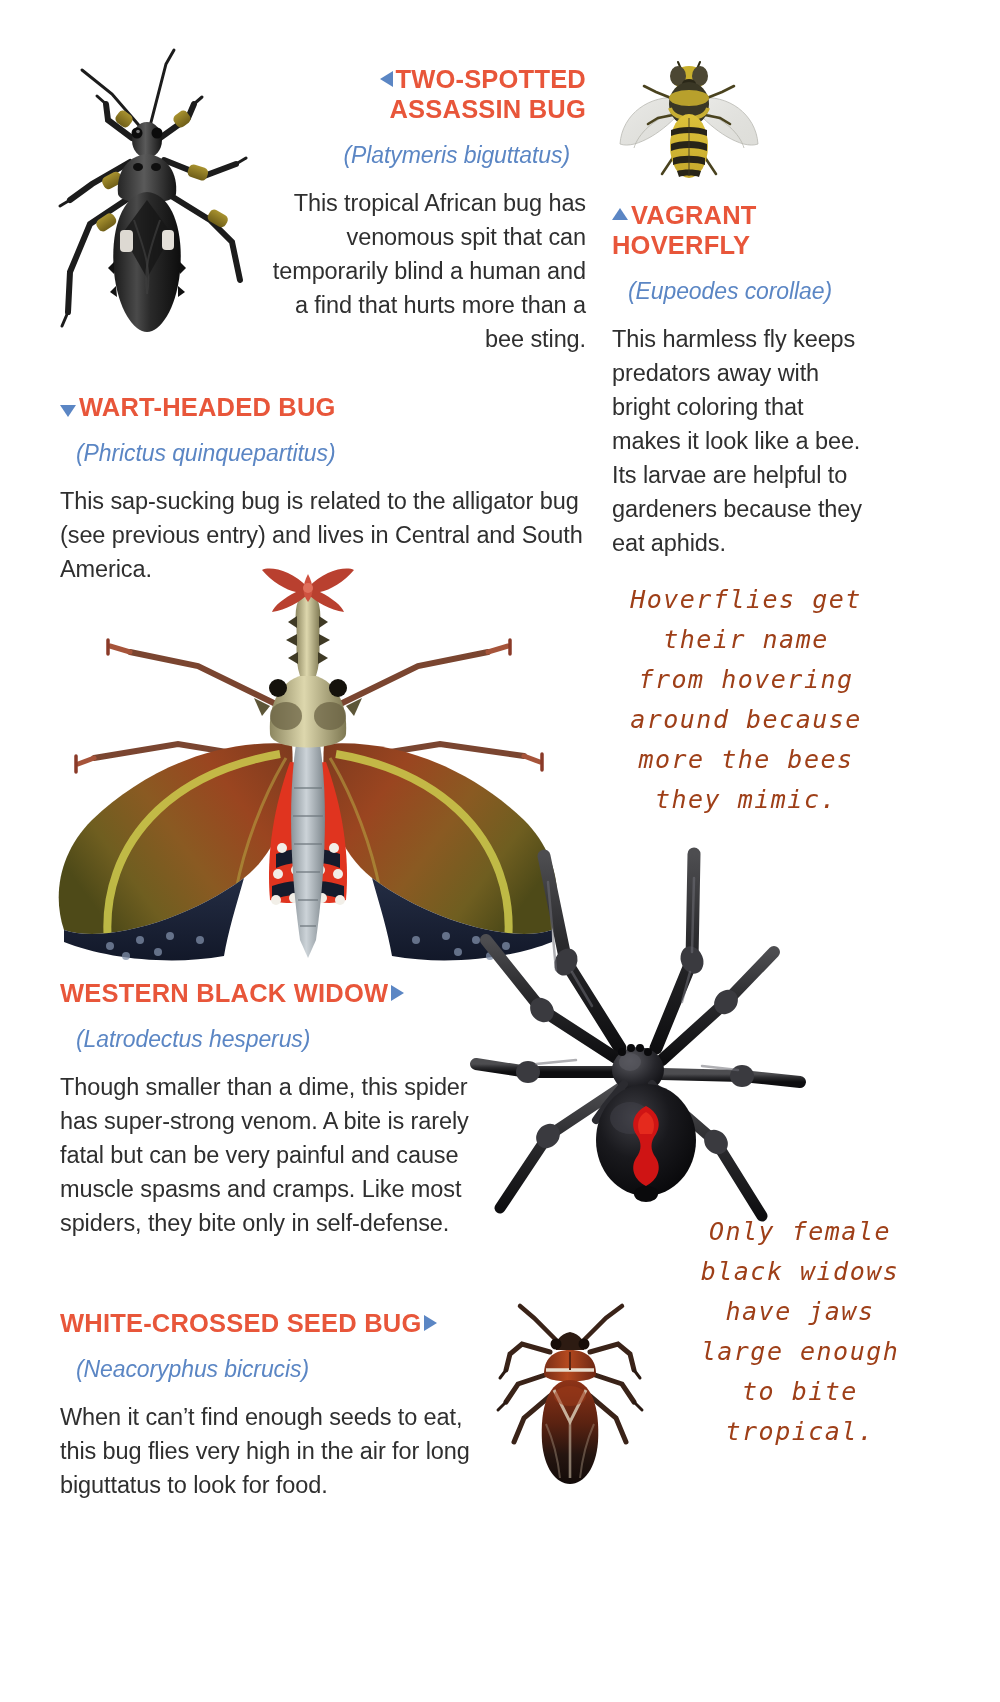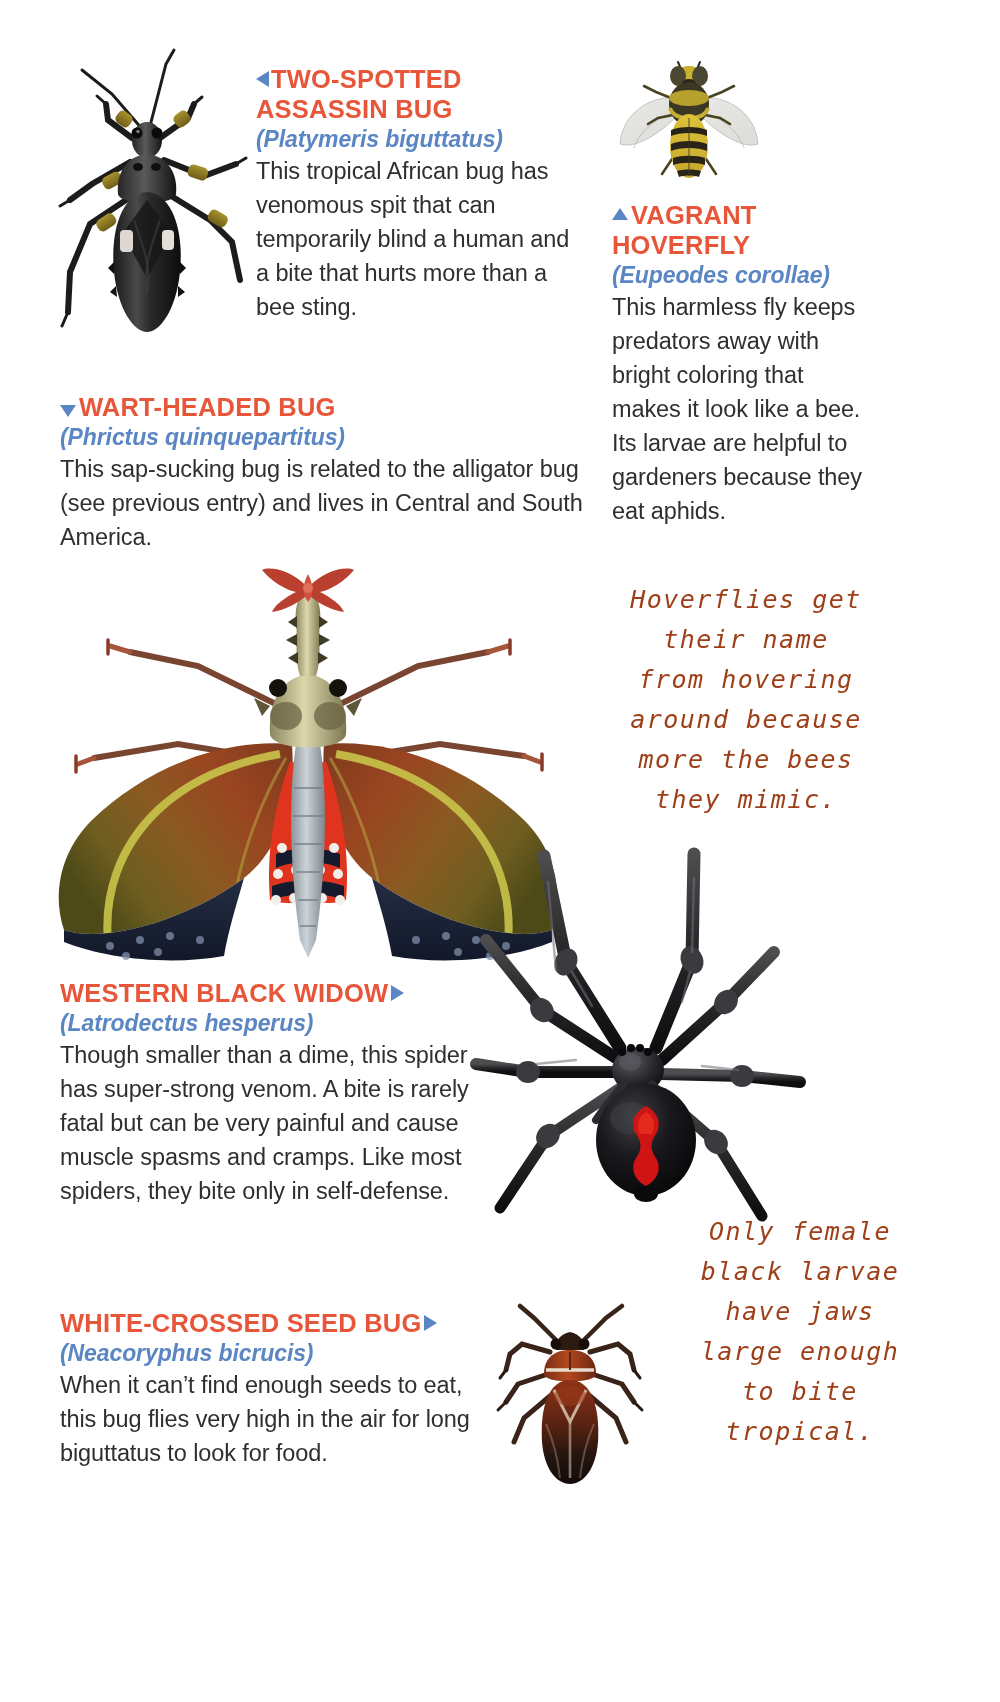--- a/index.html
+++ b/index.html
@@ -20,25 +20,25 @@
     color:#e8563a;
     font-weight:bold;
     font-size:25.5px;
     line-height:30px;
     letter-spacing:0.2px;
     margin:0;
     text-transform:uppercase;
   }
   .sci-name {
     color:#5b86c4;
-    font-weight:bold;
+    font-weight:normal;
     font-style:italic;
     font-size:23px;
     line-height:30px;
-    margin:0;
+    margin:16px;
     letter-spacing:-0.1px;
   }
   .body-text {
     color:#2f2f2f;
     font-size:23.5px;
     line-height:34px;
     margin:0;
     letter-spacing:-0.1px;
   }
   
@@ -164,26 +164,26 @@
 
       <g fill="#111">
         <path d="M66 228 L60 234 L66 240 Z"></path>
         <path d="M68 252 L62 258 L69 263 Z"></path>
         <path d="M132 228 L138 234 L132 240 Z"></path>
         <path d="M130 252 L137 258 L130 263 Z"></path>
       </g>
     </svg>
   </div>
 
-  <div class="entry" style="left:256px; top:64px; width:330px;">
+  <div class="entry" style="left:256px; top:64px; width:330px;text-align:right;">
     <h2 class="common-name">
       <span class="arrow arrow-left"></span><span>TWO-SPOTTED ASSASSIN BUG</span>
     </h2>
     <p class="sci-name">(Platymeris biguttatus)</p>
-    <p class="body-text">This tropical African bug has venomous spit that can temporarily blind a human and a bite that hurts more than a bee sting.</p>
+    <p class="body-text">This tropical African bug has venomous spit that can temporarily blind a human and a find that hurts more than a bee sting.</p>
   </div>
 
   <div class="illus" style="left:614px; top:52px; width:150px; height:130px;">
     <svg width="150" height="130" viewBox="0 0 150 130">
       <defs>
         <linearGradient id="hfWing" x1="0" y1="0" x2="1" y2="1">
           <stop offset="0%" stop-color="#e9e9e6" stop-opacity="0.92"></stop>
           <stop offset="100%" stop-color="#c9c9c2" stop-opacity="0.62"></stop>
         </linearGradient>
         <linearGradient id="hfAbd" x1="0" y1="0" x2="0" y2="1">
@@ -476,21 +476,21 @@
   <div class="entry" style="left:60px; top:978px; width:430px;">
     <h2 class="common-name">
       <span>WESTERN BLACK WIDOW</span><span class="arrow arrow-right"></span>
     </h2>
     <p class="sci-name">(Latrodectus hesperus)</p>
     <p class="body-text">Though smaller than a dime, this spider has super-strong venom. A bite is rarely fatal but can be very painful and cause muscle spasms and cramps. Like most spiders, they bite only in self-defense.</p>
   </div>
 
   <div class="fact" style="left:680px; top:1212px; width:240px;">
     <div>Only female</div>
-    <div>black larvae</div>
+    <div>black widows</div>
     <div>have jaws</div>
     <div>large enough</div>
     <div>to bite</div>
     <div>tropical.</div>
   </div>
 
   <div class="illus" style="left:480px; top:1292px; width:180px; height:200px;">
     <svg width="180" height="200" viewBox="0 0 180 200">
       <defs>
         <linearGradient id="sbPron" x1="0" y1="0" x2="1" y2="0">

